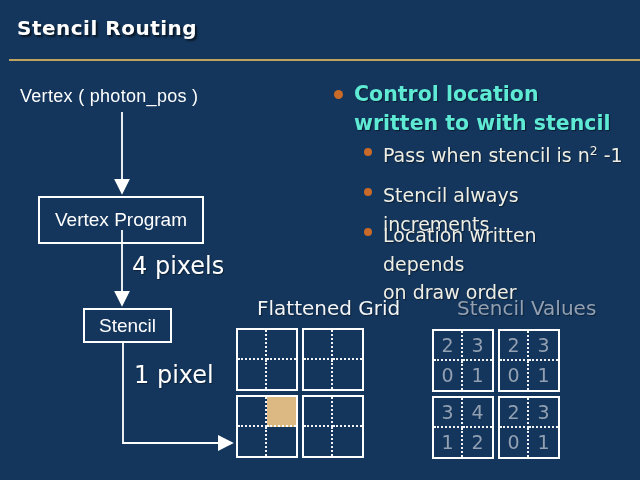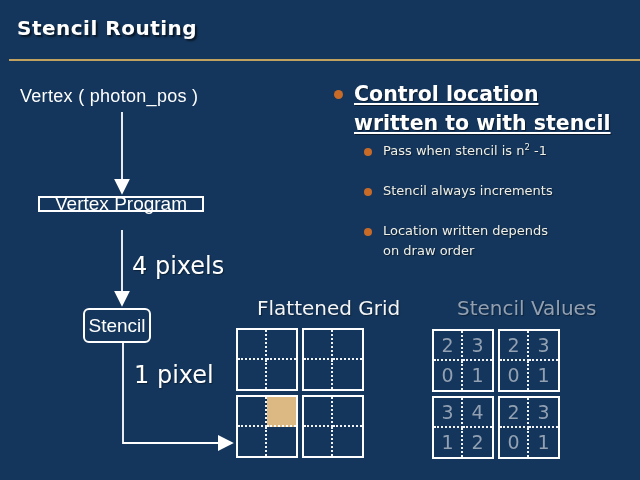--- a/index.html
+++ b/index.html
@@ -19,40 +19,40 @@
   }
   .rule { left:9px; top:59px; width:631px; height:2px; background:var(--title-rule,#C1A25E); }
 
   
   .flow-text { font-family:"Liberation Sans", sans-serif; color:#fff; }
   .vertex-label { left:20px; top:86px; font-size:18px; letter-spacing:.3px; }
   .flow-box {
     border:2px solid #fff; display:flex; align-items:center; justify-content:center;
     font-size:19px; box-sizing:border-box;
   }
-  .vp-box { left:38px; top:196px; width:166px; height:16px; }
-  .st-box { left:83px; top:308px; width:68px; height:35px;border-radius:6px; }
+  .vp-box { left:38px; top:196px; width:166px; height:48px; }
+  .st-box { left:83px; top:308px; width:89px; height:35px; }
   .pix-label { color:#fff; font-size:24px; text-shadow:1px 1px 1px rgba(0,0,0,.4); }
   .four-pixels { left:132px; top:252px; }
   .one-pixel  { left:134px; top:361px; }
   svg.connectors { left:0; top:0; pointer-events:none; }
 
   
   .bullet-row { display:flex; }
   .dot { border-radius:50%; background:var(--bullet-dot,#C86A28); flex:0 0 auto; }
   .bullet-main { left:334px; top:80px; width:300px; gap:11px; }
   .bullet-main .dot { width:9px; height:9px; margin-top:10px; }
   .bullet-main .txt {
-    font-size:20.5px; font-weight:bold; color:#ffffff; line-height:1.4;
-    white-space:pre-line; text-shadow:1px 1px 1px rgba(0,0,0,.5);text-decoration:underline;
+    font-size:20.5px; font-weight:bold; color:#5eead4; line-height:1.4;
+    white-space:pre-line; text-shadow:1px 1px 1px rgba(0,0,0,.5);
   }
   .bullet-sub { gap:11px; width:260px; }
   .bullet-sub .dot { width:8px; height:8px; margin-top:7px; }
   .bullet-sub .txt {
-    font-size:13px; color:#EFEFE6; line-height:1.5;
+    font-size:19px; color:#EFEFE6; line-height:1.5;
     white-space:pre-line; text-shadow:1px 1px 1px rgba(0,0,0,.45);
   }
   .sub1 { left:364px; top:141px; }
   .sub2 { left:364px; top:181px; }
   .sub3 { left:364px; top:221px; }
   sup { font-size:.65em; }
 
   
   .grid-label { font-size:20px; text-shadow:1px 1px 1px rgba(0,0,0,.4);margin-left:25px; }
   .flat-label { left:232px; top:296px; color:#F3F5F7; }

